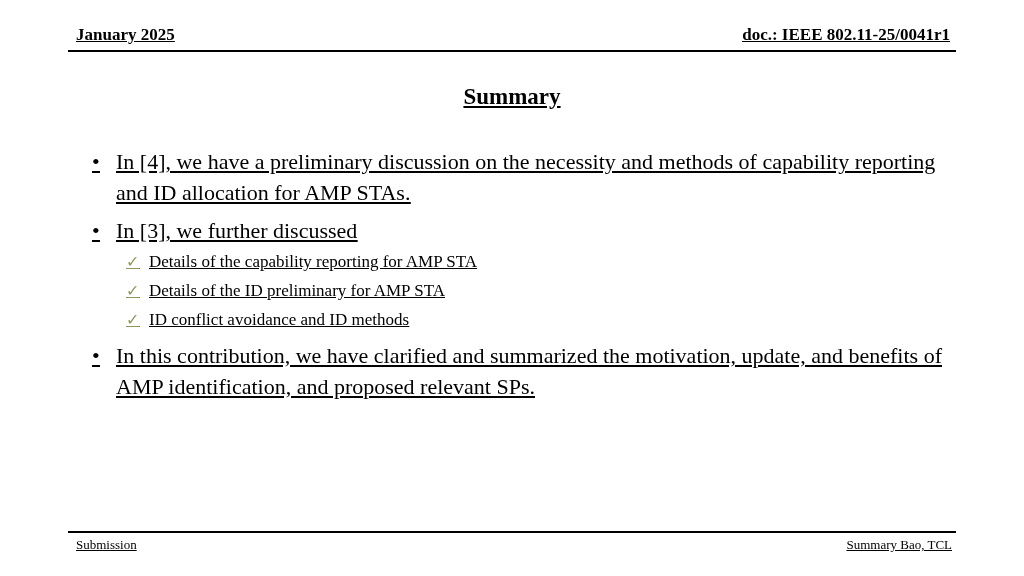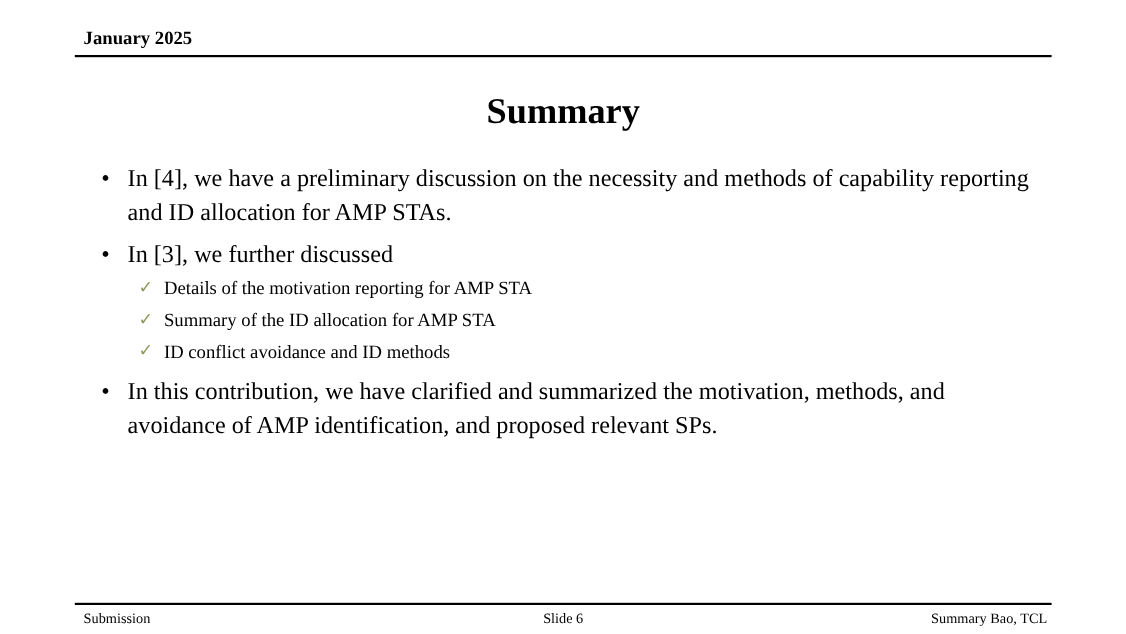--- a/index.html
+++ b/index.html
@@ -1,15 +1,15 @@
 <!DOCTYPE html>
 <html style="--check-color: #8a9a5a;"><head>
 <meta charset="utf-8">
 <style>
-  * { margin: 0; padding: 0; box-sizing: border-box; }
+  * { margin: 0; padding: 0; box-sizing: border-box; text-decoration: underline; }
   html, body { width: 1024px; height: 576px; }
   body {
     position: relative;
     width: 1024px;
     height: 576px;
     background: #ffffff;
     color: #000000;
     font-family: "Liberation Serif", serif;
     overflow: hidden;
   }
@@ -33,21 +33,21 @@
     line-height: 1.1;
   }
 
   
   .slide-title {
     position: absolute;
     top: 84px;
     left: 0;
     right: 0;
     text-align: center;
-    font-size: 33px;
+    font-size: 23px;
     font-weight: bold;
   }
 
   
   .slide-body {
     position: absolute;
     top: 146px;
     left: 0;
     right: 0;
     padding: 0 82px 0 92px;
@@ -62,68 +62,68 @@
 
   .l2 { font-size: 17px; line-height: 27px; margin-top: 2px; padding-left: 34px; }
   .l2 .marker { width: 23px; color: var(--check-color, #8a9a5a); font-size: 16px; }
 
   
   .slide-footer {
     position: absolute;
     left: 68px;
     right: 68px;
     bottom: 0;
-    height: 28px;
+    height: 45px;
     border-top: 2px solid #000;
     font-size: 13px;
   }
   .slide-footer .ft-left   { position: absolute; left: 8px;  top: 4px; }
   .slide-footer .ft-center { position: absolute; left: 0; right: 0; top: 4px; text-align: center; }
   .slide-footer .ft-right  { position: absolute; right: 4px; top: 4px; }
 </style>
 </head>
 <body>
 
 <div class="slide-header">
   <span class="hdr-text">January 2025</span>
+  <span class="hdr-text">doc.: IEEE 802.11-25/0041r1</span>
 </div>
 
 <div class="slide-title">Summary</div>
 
 <div class="slide-body">
 
   <div class="bullet-row l1">
     <span class="marker">•</span>
     <span class="text">In [4], we have a preliminary discussion on the necessity and methods of capability reporting and ID allocation for AMP STAs.</span>
   </div>
 
   <div class="bullet-row l1">
     <span class="marker">•</span>
     <span class="text">In [3], we further discussed</span>
   </div>
 
   <div class="bullet-row l2">
     <span class="marker">✓</span>
-    <span class="text">Details of the motivation reporting for AMP STA</span>
+    <span class="text">Details of the capability reporting for AMP STA</span>
   </div>
 
   <div class="bullet-row l2">
     <span class="marker">✓</span>
-    <span class="text">Summary of the ID allocation for AMP STA</span>
+    <span class="text">Details of the ID preliminary for AMP STA</span>
   </div>
 
   <div class="bullet-row l2">
     <span class="marker">✓</span>
     <span class="text">ID conflict avoidance and ID methods</span>
   </div>
 
   <div class="bullet-row l1">
     <span class="marker">•</span>
-    <span class="text">In this contribution, we have clarified and summarized the motivation, methods, and avoidance of AMP identification, and proposed relevant SPs.</span>
+    <span class="text">In this contribution, we have clarified and summarized the motivation, update, and benefits of AMP identification, and proposed relevant SPs.</span>
   </div>
 
 </div>
 
 <div class="slide-footer">
   <span class="ft-left">Submission</span>
-  <span class="ft-center">Slide 6</span>
   <span class="ft-right">Summary Bao, TCL</span>
 </div>
 
 </body></html>

